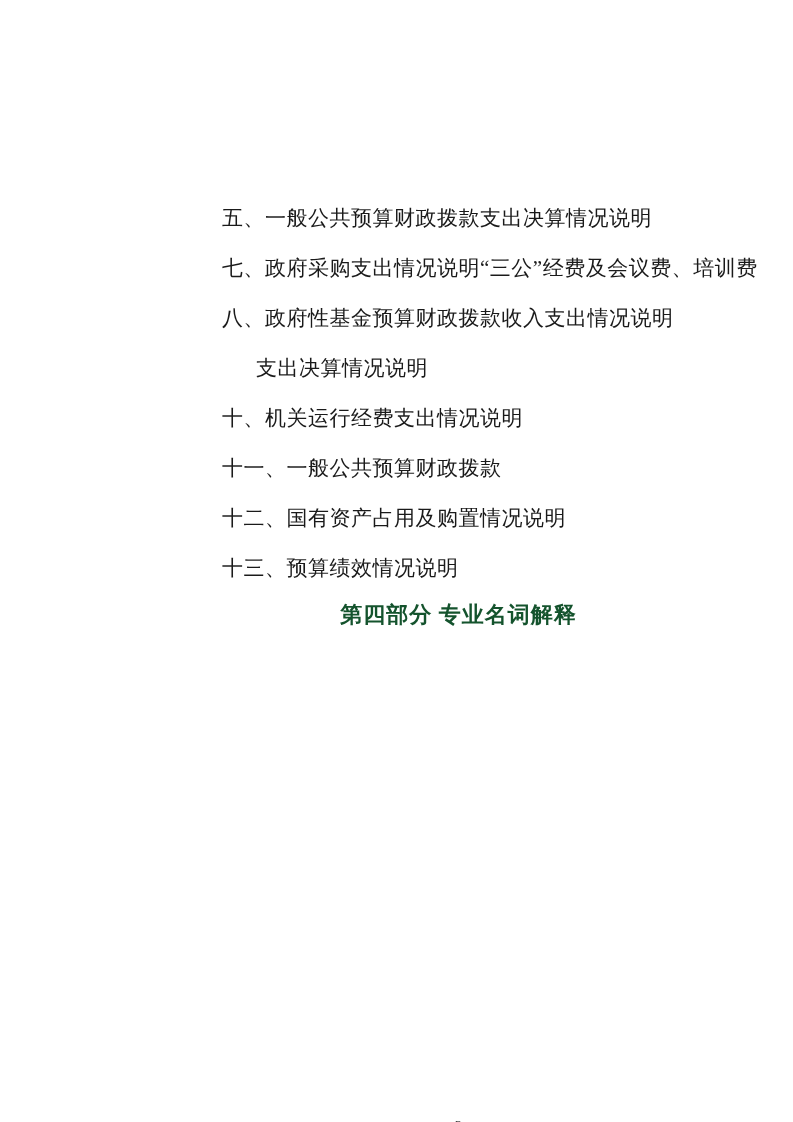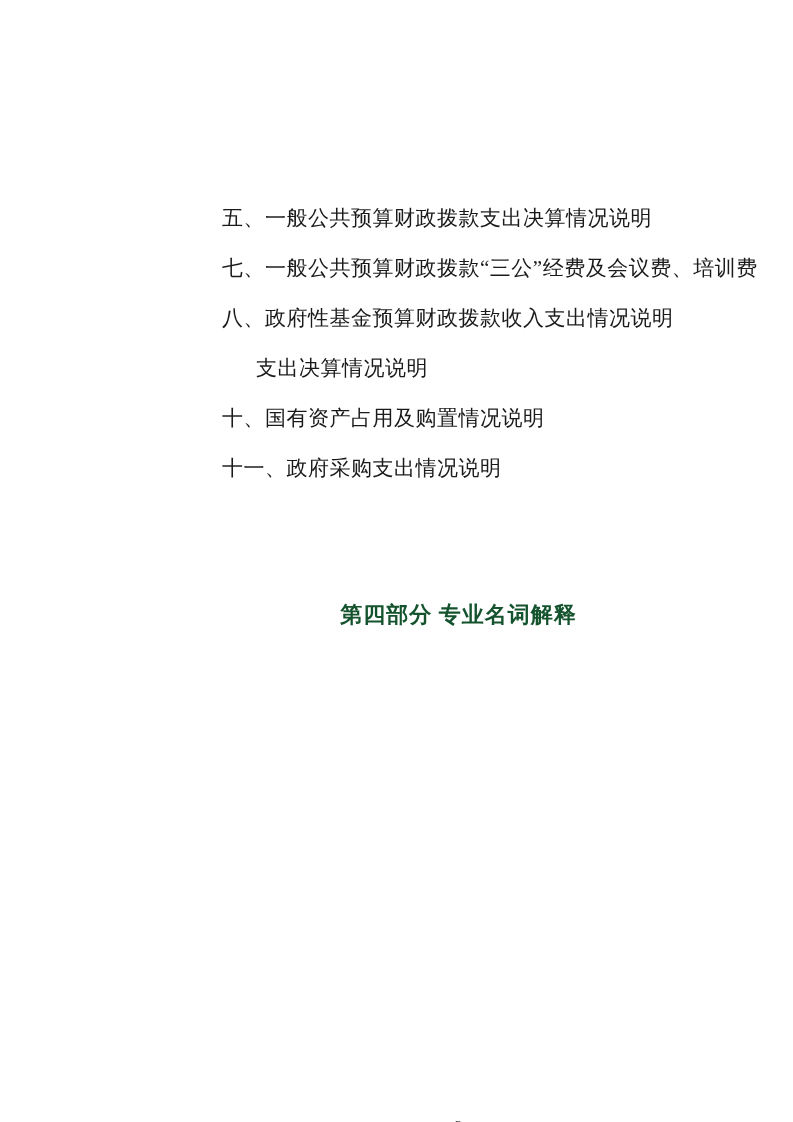--- a/index.html
+++ b/index.html
@@ -59,25 +59,27 @@
     letter-spacing: 0;
   }
 </style>
 </head>
 <body>
 
 <div class="page">
 
   <div class="toc">
     <div class="toc-line">五、一般公共预算财政拨款支出决算情况说明</div>
-    <div class="toc-line">七、一般公共预算财政拨款“三公”经费及会议费、培训费</div>
+    <div class="toc-line">七、政府采购支出情况说明“三公”经费及会议费、培训费</div>
     <div class="toc-line">八、政府性基金预算财政拨款收入支出情况说明</div>
     <div class="toc-line continuation">支出决算情况说明</div>
-    <div class="toc-line">十、国有资产占用及购置情况说明</div>
-    <div class="toc-line">十一、政府采购支出情况说明</div>
+    <div class="toc-line">十、机关运行经费支出情况说明</div>
+    <div class="toc-line">十一、一般公共预算财政拨款</div>
+    <div class="toc-line">十二、国有资产占用及购置情况说明</div>
+    <div class="toc-line">十三、预算绩效情况说明</div>
   </div>
 
   <div class="section-heading">第四部分 专业名词解释</div>
 
   <div class="footer">
     <span class="page-number">—2—</span>
   </div>
 
 </div>
 

